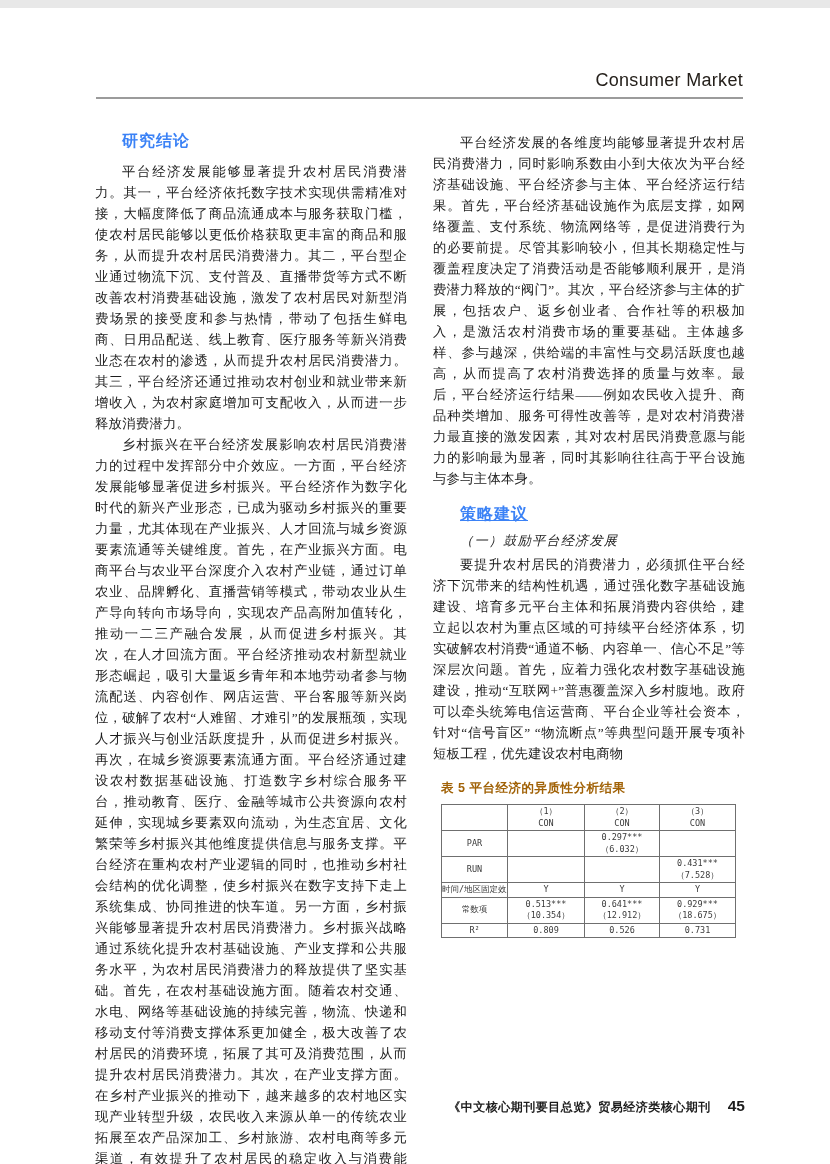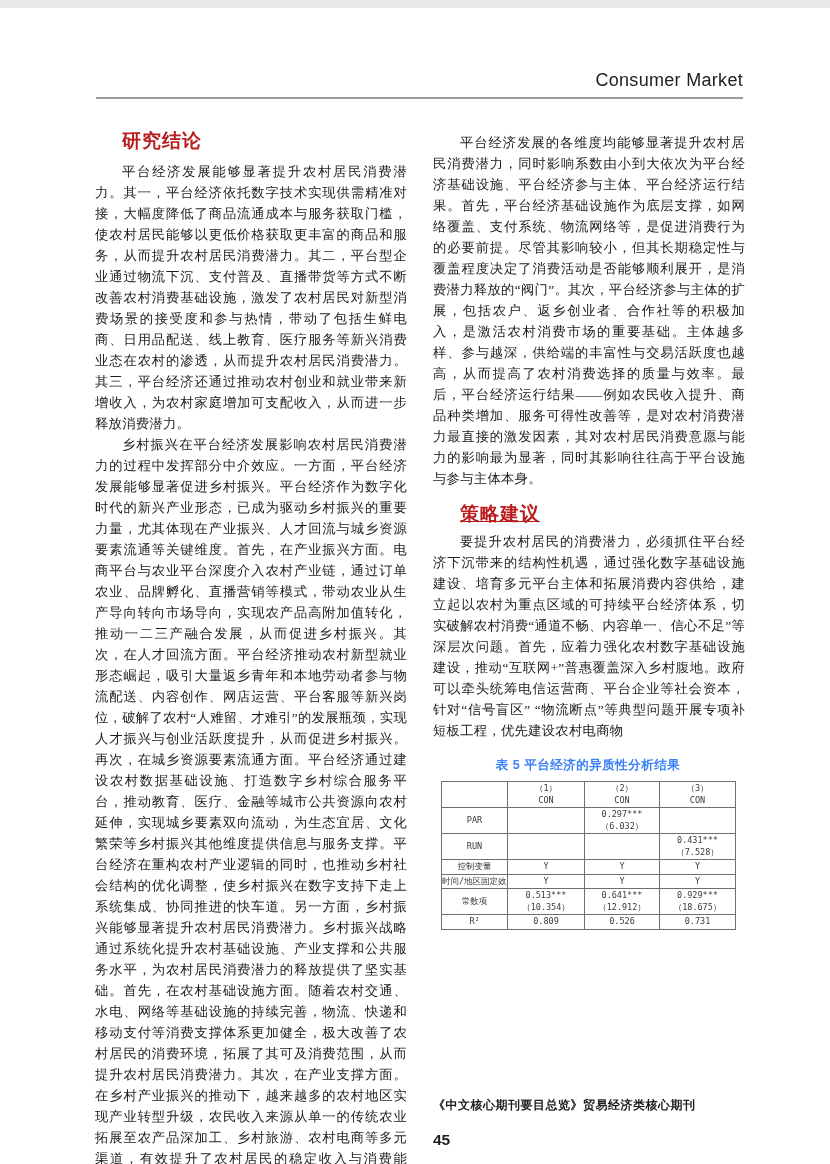--- a/index.html
+++ b/index.html
@@ -23,50 +23,50 @@
   .col-left  { left:95px; }
   .col-right { left:433px; }
   .col p {
     margin:0; font-size:13.3px; line-height:21px; letter-spacing:0.3px;
     text-align:justify;
   }
   .indent { text-indent:27px; }
   .para-gap { margin-top:4px !important; }
   h2.sec {
     font-family:"Liberation Sans","DejaVu Sans",sans-serif;
-    font-weight:bold; font-size:19px; line-height:22px;
-    margin:2px 0 9px 0; padding-left:27px; color:#b91c1c;
+    font-weight:bold; font-size:16px; line-height:22px;
+    margin:2px 0 9px 0; padding-left:27px; color:#3b82f6;
     letter-spacing:1px;
   }
   h2.sec-strategy { margin-top:14px; margin-bottom:6px;text-decoration:underline; }
   .subhead {
     font-style:italic; font-size:13.2px !important; line-height:20px !important;
     padding-left:27px; margin-bottom:3px !important;
     letter-spacing:1.2px !important;
   }
   .tablewrap { margin-top:16px; margin-left:8px; width:294px; }
   .tbl-caption {
     font-family:"Liberation Sans","DejaVu Sans",sans-serif;
-    font-weight:bold; font-size:12.5px; text-align:center;
-    margin-bottom:7px; color:#3b82f6; letter-spacing:0.5px;
+    font-weight:bold; font-size:12.5px; 
+    margin-bottom:7px; color:#a16207; letter-spacing:0.5px;
   }
   table.results {
     border-collapse:collapse; width:294px; table-layout:fixed;
     font-family:"DejaVu Sans Mono","Liberation Mono",monospace;
     font-size:8.5px; color:#3a3a3a;
   }
   table.results td {
     border:1px solid #6f6f6f; text-align:center; vertical-align:middle;
     padding:1px 0; line-height:11.5px; overflow:hidden; white-space:nowrap;
   }
   table.results td div { min-height:11.5px; }
   .footer {
     position:absolute; top:1089px; left:433px; width:312px;
     display:flex; justify-content:flex-end; align-items:baseline; gap:17px;
-    font-family:"Liberation Sans","DejaVu Sans",sans-serif; color:#1d1d1d;flex-direction:column;
+    font-family:"Liberation Sans","DejaVu Sans",sans-serif; color:#1d1d1d;
   }
   .footer .note { font-weight:bold; font-size:12px; letter-spacing:0.5px; }
   .footer .num  { font-weight:bold; font-size:15.5px;text-align:center; }
 </style>
 </head>
 <body>
 
 <div class="page">
 
   <div class="masthead">Consumer Market</div>
@@ -75,20 +75,21 @@
   <div class="col col-left">
     <h2 class="sec">研究结论</h2>
     <p class="indent">平台经济发展能够显著提升农村居民消费潜力。其一，平台经济依托数字技术实现供需精准对接，大幅度降低了商品流通成本与服务获取门槛，使农村居民能够以更低价格获取更丰富的商品和服务，从而提升农村居民消费潜力。其二，平台型企业通过物流下沉、支付普及、直播带货等方式不断改善农村消费基础设施，激发了农村居民对新型消费场景的接受度和参与热情，带动了包括生鲜电商、日用品配送、线上教育、医疗服务等新兴消费业态在农村的渗透，从而提升农村居民消费潜力。其三，平台经济还通过推动农村创业和就业带来新增收入，为农村家庭增加可支配收入，从而进一步释放消费潜力。</p>
     <p class="indent">乡村振兴在平台经济发展影响农村居民消费潜力的过程中发挥部分中介效应。一方面，平台经济发展能够显著促进乡村振兴。平台经济作为数字化时代的新兴产业形态，已成为驱动乡村振兴的重要力量，尤其体现在产业振兴、人才回流与城乡资源要素流通等关键维度。首先，在产业振兴方面。电商平台与农业平台深度介入农村产业链，通过订单农业、品牌孵化、直播营销等模式，带动农业从生产导向转向市场导向，实现农产品高附加值转化，推动一二三产融合发展，从而促进乡村振兴。其次，在人才回流方面。平台经济推动农村新型就业形态崛起，吸引大量返乡青年和本地劳动者参与物流配送、内容创作、网店运营、平台客服等新兴岗位，破解了农村“人难留、才难引”的发展瓶颈，实现人才振兴与创业活跃度提升，从而促进乡村振兴。再次，在城乡资源要素流通方面。平台经济通过建设农村数据基础设施、打造数字乡村综合服务平台，推动教育、医疗、金融等城市公共资源向农村延伸，实现城乡要素双向流动，为生态宜居、文化繁荣等乡村振兴其他维度提供信息与服务支撑。平台经济在重构农村产业逻辑的同时，也推动乡村社会结构的优化调整，使乡村振兴在数字支持下走上系统集成、协同推进的快车道。另一方面，乡村振兴能够显著提升农村居民消费潜力。乡村振兴战略通过系统化提升农村基础设施、产业支撑和公共服务水平，为农村居民消费潜力的释放提供了坚实基础。首先，在农村基础设施方面。随着农村交通、水电、网络等基础设施的持续完善，物流、快递和移动支付等消费支撑体系更加健全，极大改善了农村居民的消费环境，拓展了其可及消费范围，从而提升农村居民消费潜力。其次，在产业支撑方面。在乡村产业振兴的推动下，越来越多的农村地区实现产业转型升级，农民收入来源从单一的传统农业拓展至农产品深加工、乡村旅游、农村电商等多元渠道，有效提升了农村居民的稳定收入与消费能力，从而提升农村居民消费</p>
   </div>
 
   <div class="col col-right">
     <p class="indent para-gap">平台经济发展的各维度均能够显著提升农村居民消费潜力，同时影响系数由小到大依次为平台经济基础设施、平台经济参与主体、平台经济运行结果。首先，平台经济基础设施作为底层支撑，如网络覆盖、支付系统、物流网络等，是促进消费行为的必要前提。尽管其影响较小，但其长期稳定性与覆盖程度决定了消费活动是否能够顺利展开，是消费潜力释放的“阀门”。其次，平台经济参与主体的扩展，包括农户、返乡创业者、合作社等的积极加入，是激活农村消费市场的重要基础。主体越多样、参与越深，供给端的丰富性与交易活跃度也越高，从而提高了农村消费选择的质量与效率。最后，平台经济运行结果——例如农民收入提升、商品种类增加、服务可得性改善等，是对农村消费潜力最直接的激发因素，其对农村居民消费意愿与能力的影响最为显著，同时其影响往往高于平台设施与参与主体本身。</p>
 
     <h2 class="sec sec-strategy">策略建议</h2>
+    <p class="subhead">（一）鼓励平台经济发展</p>
     <p class="indent">要提升农村居民的消费潜力，必须抓住平台经济下沉带来的结构性机遇，通过强化数字基础设施建设、培育多元平台主体和拓展消费内容供给，建立起以农村为重点区域的可持续平台经济体系，切实破解农村消费“通道不畅、内容单一、信心不足”等深层次问题。首先，应着力强化农村数字基础设施建设，推动“互联网+”普惠覆盖深入乡村腹地。政府可以牵头统筹电信运营商、平台企业等社会资本，针对“信号盲区” “物流断点”等典型问题开展专项补短板工程，优先建设农村电商物</p>
 
     <div class="tablewrap">
       <div class="tbl-caption">表 5 平台经济的异质性分析结果</div>
       <table class="results">
         <colgroup>
             <col style="width:66px">
             <col style="width:77px">
             <col style="width:75px">
             <col style="width:76px">
@@ -141,34 +142,20 @@
                 <div></div>
                 <div></div>
               </td>
               <td>
                 <div>0.431***</div>
                 <div>（7.528）</div>
               </td>
             </tr>
             <tr>
               <td>
-                <div>控制变量</div>
-              </td>
-              <td>
-                <div>Y</div>
-              </td>
-              <td>
-                <div>Y</div>
-              </td>
-              <td>
-                <div>Y</div>
-              </td>
-            </tr>
-            <tr>
-              <td>
                 <div>时间/地区固定效应</div>
               </td>
               <td>
                 <div>Y</div>
               </td>
               <td>
                 <div>Y</div>
               </td>
               <td>
                 <div>Y</div>

